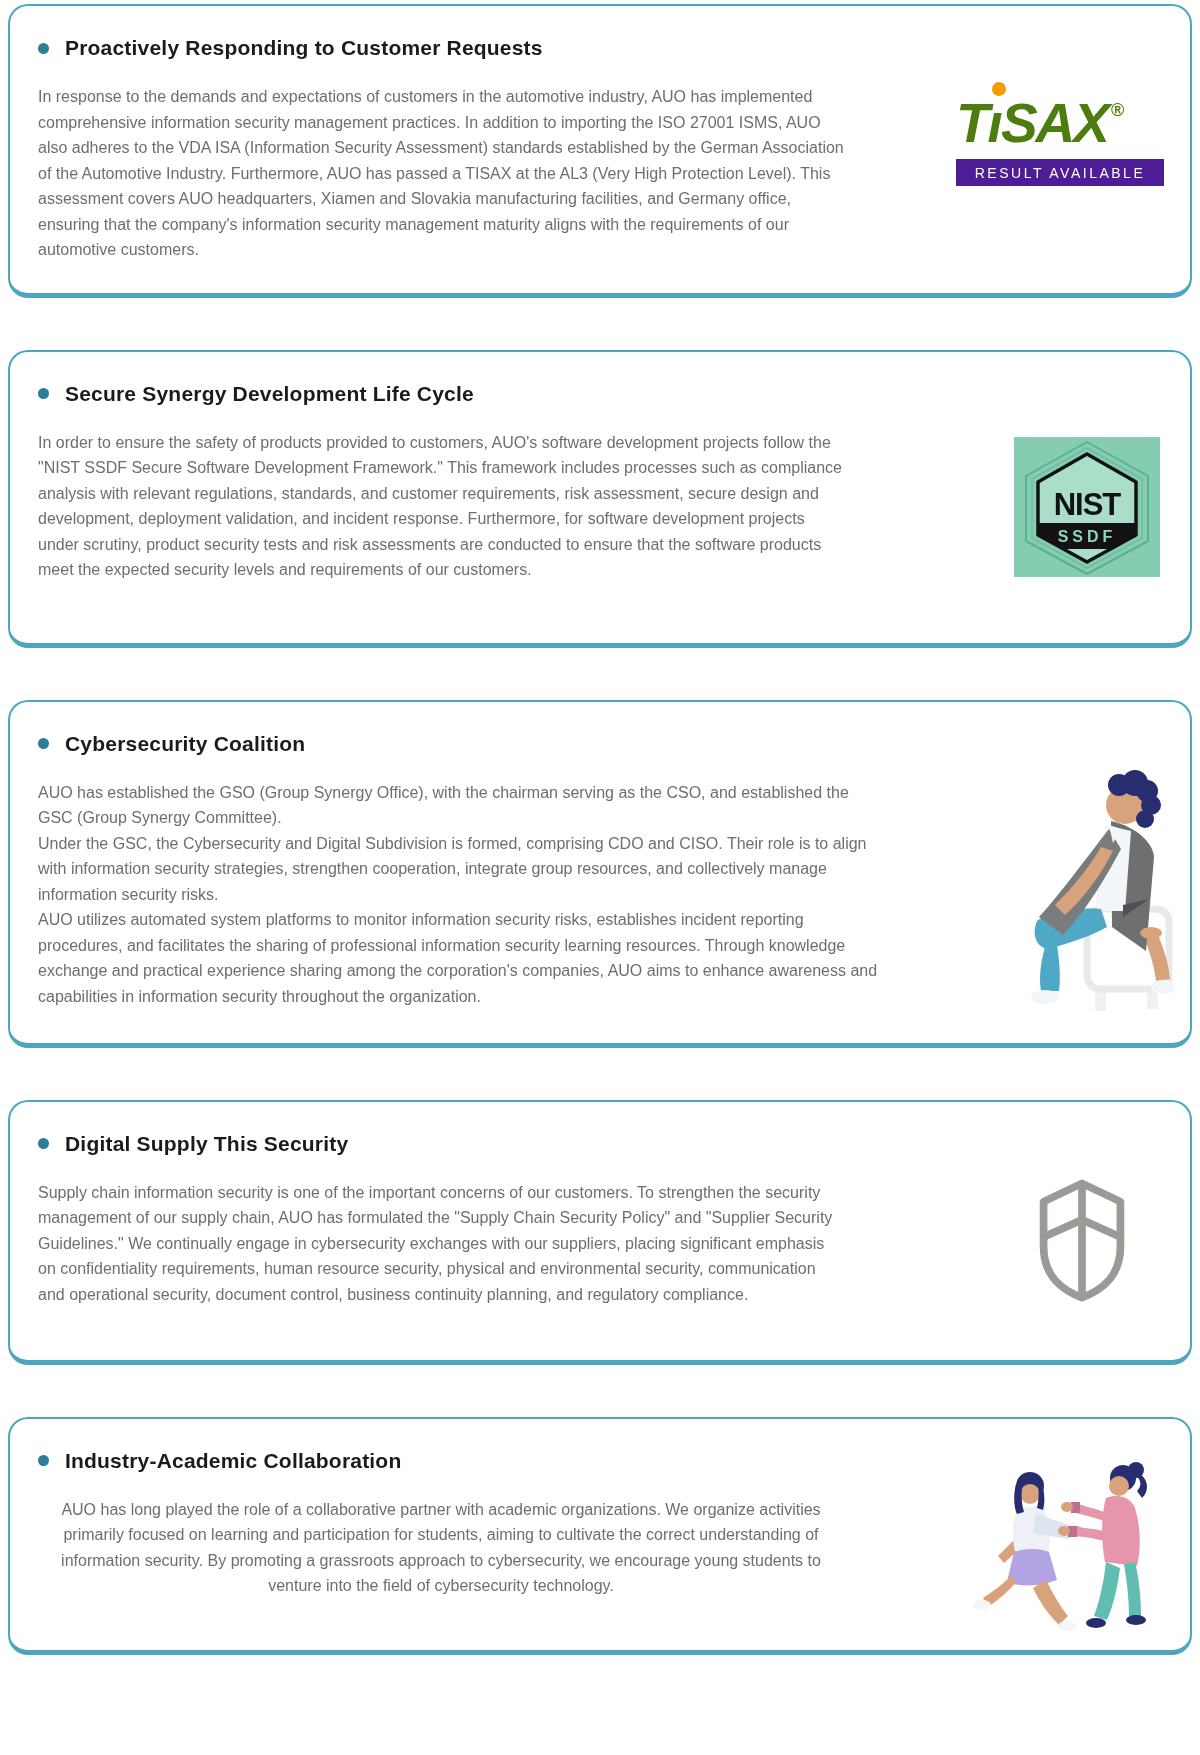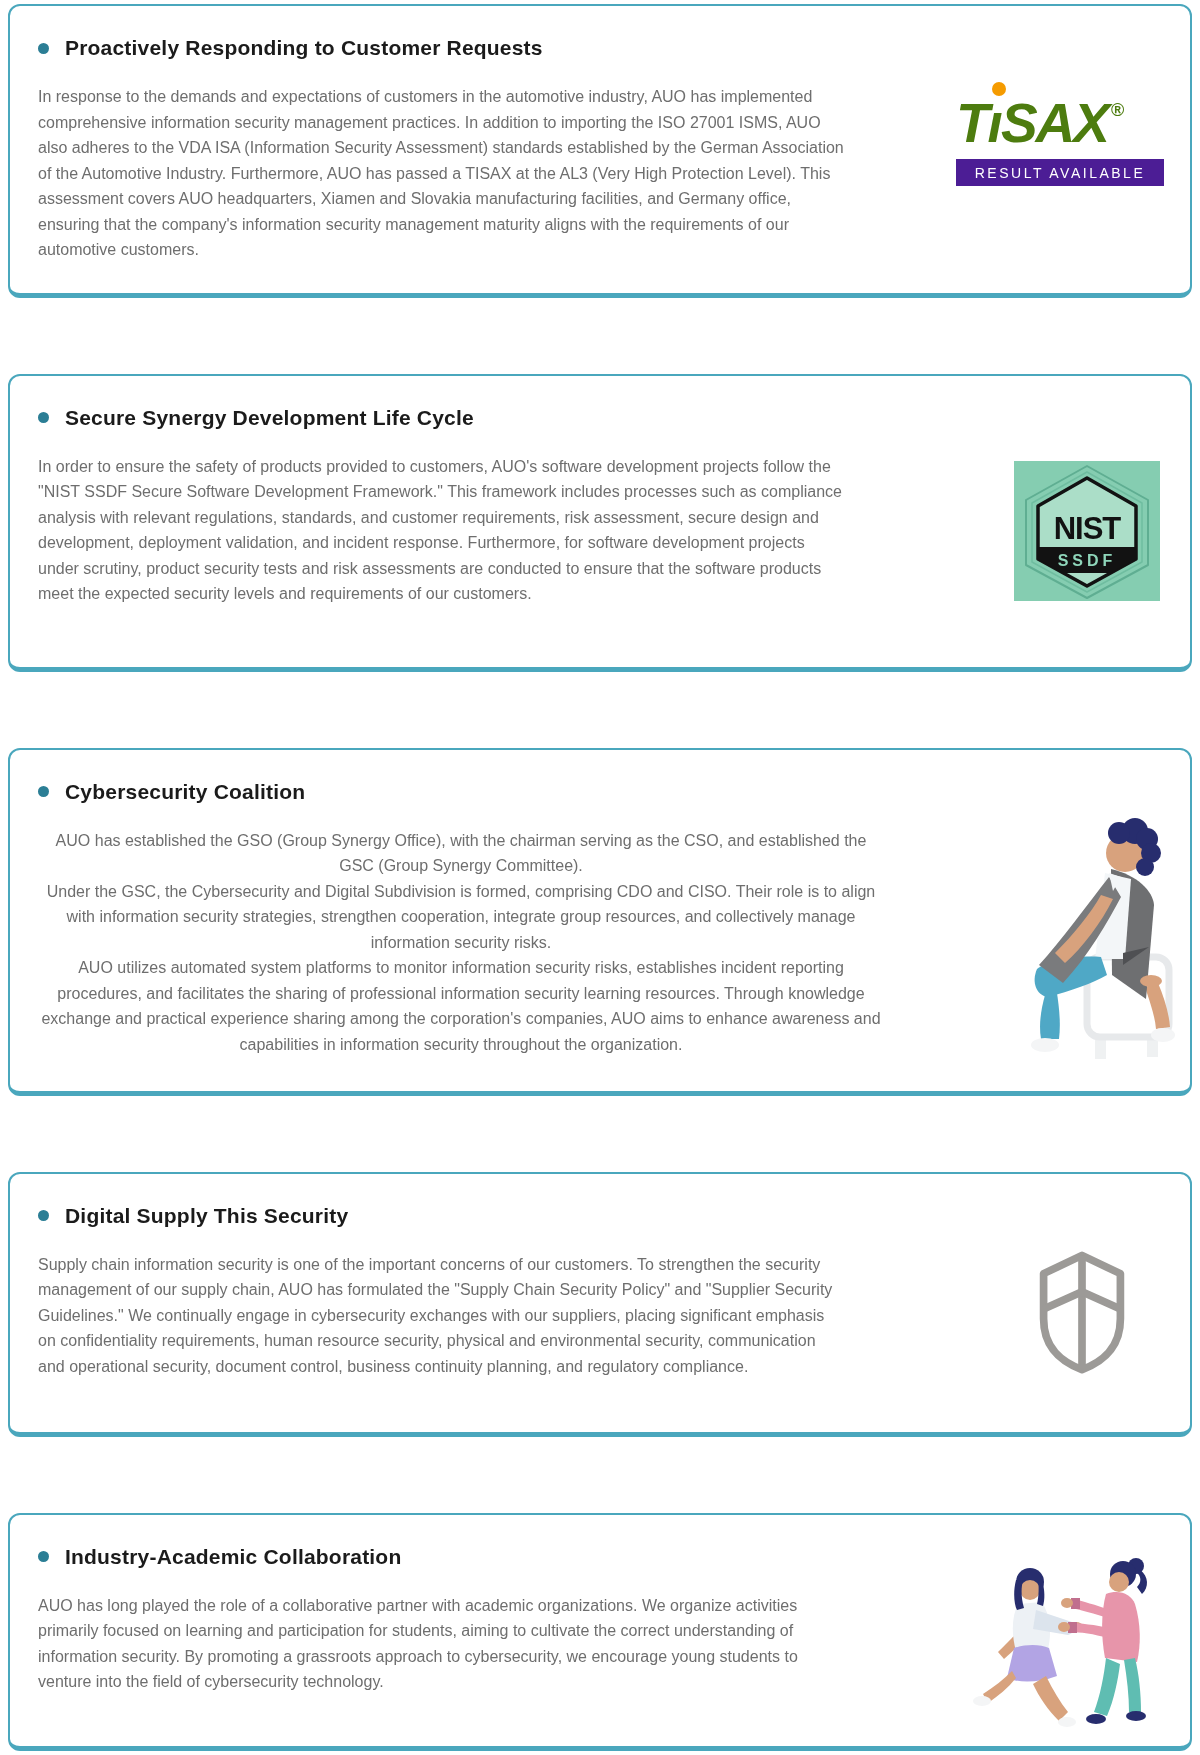--- a/index.html
+++ b/index.html
@@ -2,40 +2,40 @@
 <html><head>
 <meta charset="utf-8">
 <style>
   html,body{margin:0;padding:0;background:#ffffff;}
   body{width:1200px;min-height:1755px;font-family:"Liberation Sans",sans-serif;}
   .page{padding-top:4px;}
 
   .card{
     position:relative;
     box-sizing:border-box;
-    margin:0 8px 76px 8px;
+    margin:0 8px 52px 8px;
     background:#fff;
     border:2px solid #4AA7BD;
     border-bottom-width:5px;
-    border-radius:12px;
+    border-radius:20px;
     padding:30px 30px 30px 28px;
   }
-  .card:last-child{margin-bottom:0;}
+  .card:last-child{margin-bottom:0;text-align:center;}
   .c1{min-height:289px;}
   .c2{min-height:298px;}
   .c3{min-height:348px;}
   .c4{min-height:265px;}
   .c5{min-height:238px;}
 
   .card-head{display:flex;align-items:center;gap:16px;margin:0 0 24px 0;}
   .bullet{width:11px;height:11px;border-radius:50%;background:#2B7E95;flex:none;}
   .card-title{font-size:21px;font-weight:600;color:#1B1B1B;letter-spacing:.2px;}
 
   .card-body{width:806px;font-size:16px;line-height:25.5px;color:#6E6E6E;}
-  .c3 .card-body{width:846px;text-align:center;}
+  .c3 .card-body{width:846px;}
   .card-body p{margin:0;}
 
   .illus{position:absolute;}
   .illus-tisax{top:90px;right:26px;width:208px;}
   .tisax-word{white-space:nowrap;color:#4d7c0f;font-weight:700;font-style:italic;
     font-size:55px;line-height:1;letter-spacing:-2px;}
   .tisax-i{position:relative;display:inline-block;}
   .tisax-dot{position:absolute;left:4px;top:-14px;width:14px;height:14px;border-radius:50%;background:#F59B00;}
   .tisax-reg{font-size:18px;font-style:normal;letter-spacing:0;vertical-align:26px;margin-left:3px;}
   .tisax-banner{margin-top:8px;background:#4c1d95;color:#ffffff;font-weight:400;

